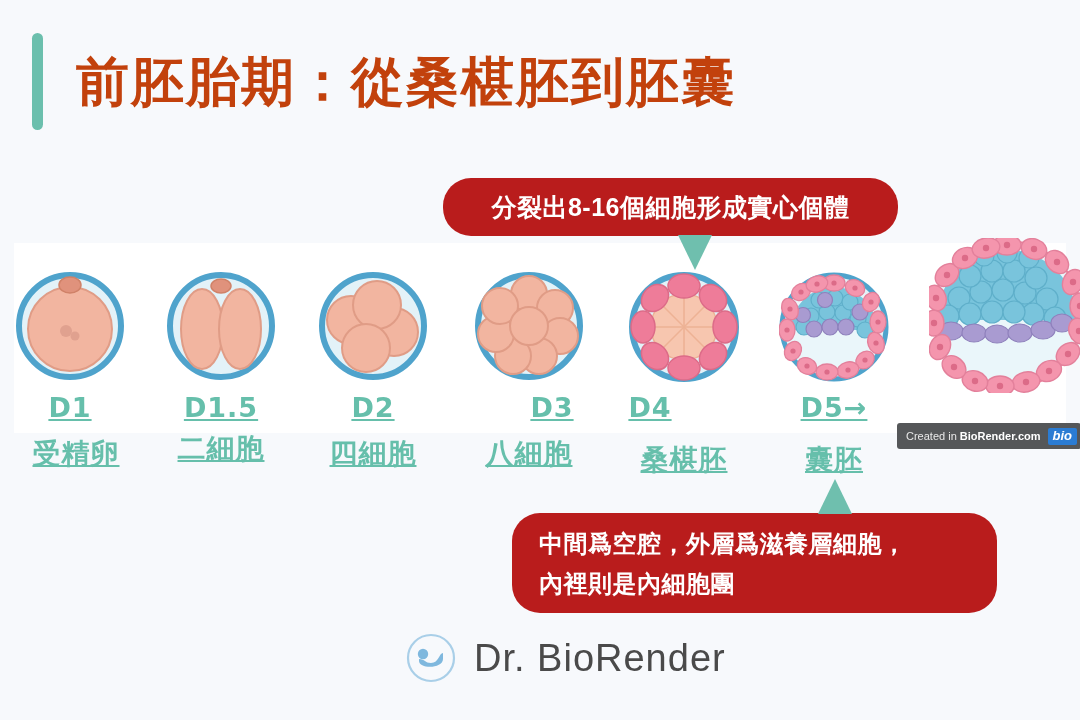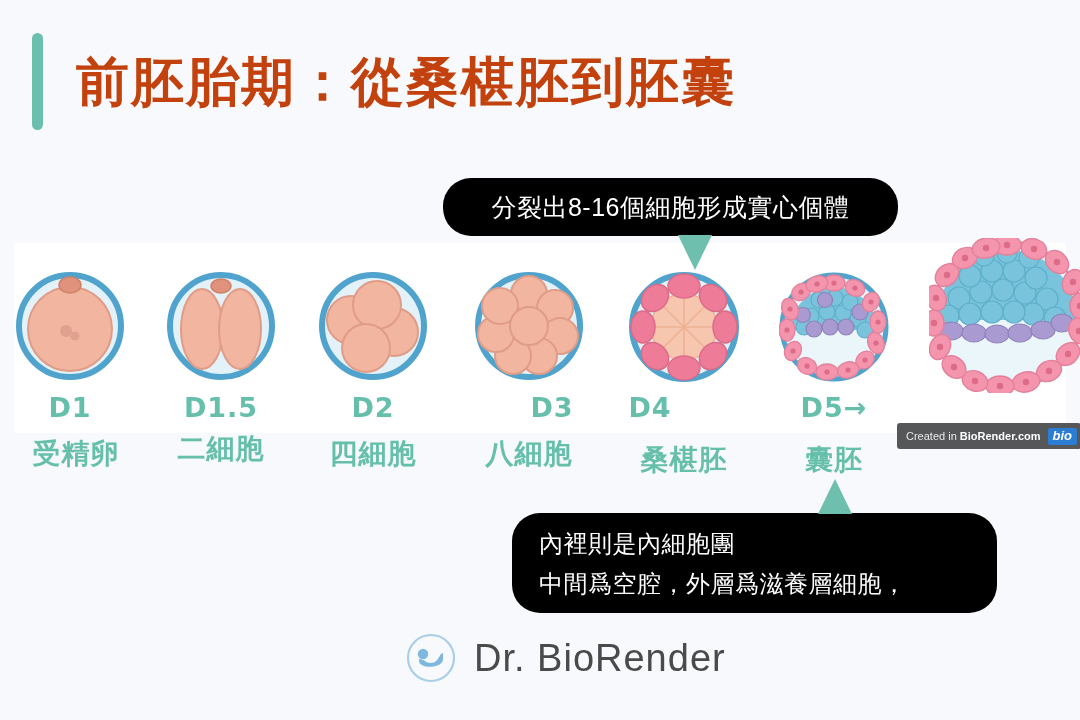--- a/index.html
+++ b/index.html
@@ -26,24 +26,24 @@
 
   
   #stage-panel{
     position:absolute;left:14px;top:243px;width:1052px;height:190px;
     background:#FFFFFF;
   }
 
   
   .callout{
     position:absolute;
-    background:#000000;
+    background:#b91c1c;
     color:#FFFFFF;
     border-radius:28px;
-    font-weight:normal;
+    font-weight:bold;
     box-sizing:border-box;
   }
   #callout-top{
     left:443px;top:178px;width:455px;height:58px;
     font-size:25px;line-height:58px;text-align:center;
     letter-spacing:0.5px;
   }
   #callout-top-tail{
     position:absolute;left:678px;top:235px;
     width:0;height:0;
@@ -60,21 +60,21 @@
   #callout-bottom-tail{
     position:absolute;left:818px;top:479px;
     width:0;height:0;
     border-left:17px solid transparent;
     border-right:17px solid transparent;
     border-bottom:35px solid #6FBFAE;
   }
 
   
   .stage-label{
-    position:absolute;text-align:center;color:#66BFAB;font-weight:bold;
+    position:absolute;text-align:center;color:#66BFAB;font-weight:bold;text-decoration:underline;
   }
   .stage-day{
     font-size:27px;line-height:32px;letter-spacing:1px;
     font-family:"DejaVu Sans",sans-serif;
   }
   .stage-name{
     font-size:28px;line-height:40px;letter-spacing:1px;
     white-space:nowrap;
   }
 
@@ -117,22 +117,22 @@
 
   <div id="title-bar"></div>
   <div id="page-title">前胚胎期：從桑椹胚到胚囊</div>
 
   <div id="stage-panel"></div>
 
   <div class="callout" id="callout-top">分裂出8-16個細胞形成實心個體</div>
   <div id="callout-top-tail"></div>
 
   <div class="callout" id="callout-bottom">
+    <div>中間爲空腔，外層爲滋養層細胞，</div>
     <div>內裡則是內細胞團</div>
-    <div>中間爲空腔，外層爲滋養層細胞，</div>
   </div>
   <div id="callout-bottom-tail"></div>
 
   <svg class="cell-fig" style="left:16px;top:272px;" width="108" height="108" viewBox="0 0 108 108">
     <circle cx="54" cy="54" r="51" fill="#E3F2F8" stroke="#4FA3CC" stroke-width="6"></circle>
     <circle cx="54" cy="57" r="42" fill="#F2B5A0" stroke="#E09C86" stroke-width="2"></circle>
     <ellipse cx="54" cy="13" rx="11" ry="8" fill="#E0927C" stroke="#D08268" stroke-width="1.5"></ellipse>
     <circle cx="50" cy="59" r="6" fill="#E0A18F"></circle>
     <circle cx="59" cy="64" r="4.5" fill="#E0A18F"></circle>
   </svg>

